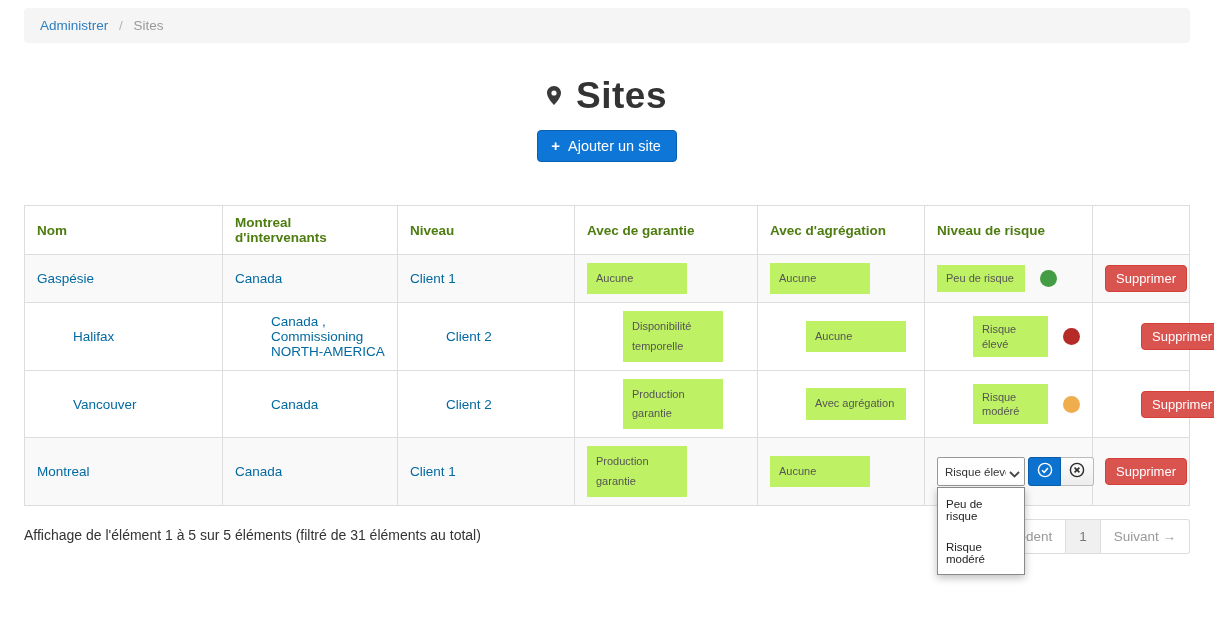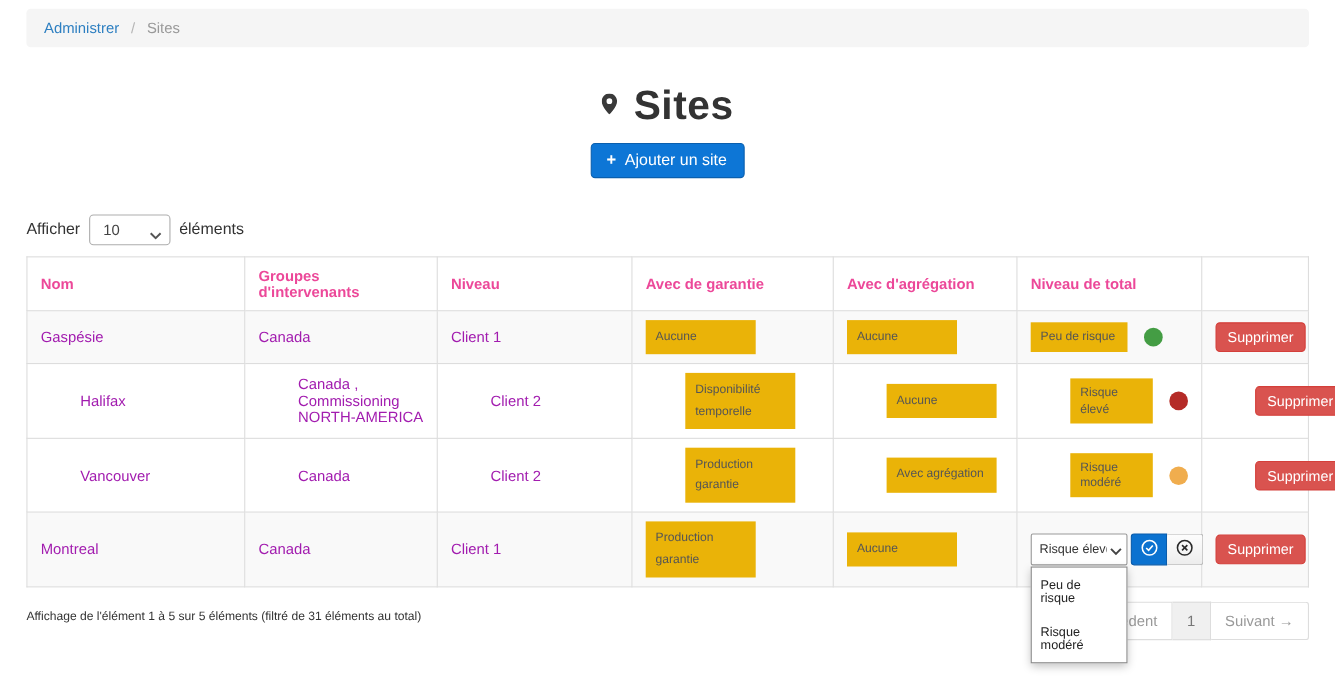--- a/index.html
+++ b/index.html
@@ -35,30 +35,30 @@
     border-radius: 4px; background: #fff; font-size: 13.5px; color: #444;
     display: flex; align-items: center; padding: 0 22px 0 12px; cursor: pointer; }
   .select-box .chev { position: absolute; right: 7px; top: 10px; }
   .search-wrap { display: flex; align-items: center; gap: 9px; }
   .search-input { width: 223px; height: 30px; border: 1px solid #ccc; border-radius: 4px;
     padding: 0 10px; font-size: 13.5px; color: #444; font-family: inherit; }
 
   
   table.sites { width: 1166px; margin: 0 24px; border-collapse: collapse; table-layout: fixed; }
   table.sites th, table.sites td { border: 1px solid #ddd; text-align: left; vertical-align: middle; }
-  table.sites th { font-size: 13.5px; font-weight: bold; color: #ec4899; padding: 9px 12px; background: #fff; }
+  table.sites th { font-size: 13.5px; font-weight: bold; color: #4d7c0f; padding: 9px 12px; background: #fff; }
   table.sites td { font-size: 13.5px; padding: 8px 12px; }
   tr.odd td { background: #f9f9f9; }
   tr.even td { background: #fff; padding-left: 48px; }
-  td a.cell-link { color: #a21caf; text-decoration: none; cursor: pointer; text-align: right; }
+  td a.cell-link { color: #0369a1; text-decoration: none; cursor: pointer; text-align: right; }
   .col-nom { width: 198px; } .col-groupes { width: 175px; } .col-client { width: 177px; }
   .col-garantie { width: 183px; } .col-agg { width: 167px; } .col-risque { width: 168px; }
   .col-actions { width: 97px; }
 
-  .pill { display: inline-block; background: #eab308; color: #555; font-size: 11px;
+  .pill { display: inline-block; background: #bef264; color: #555; font-size: 11px;
     padding: 6px 9px; width: 100px; line-height: 1.75; }
   .pill-risk { width: 88px; line-height: 1.3; }
   .risk-cell-inner { display: flex; align-items: center; }
   .risk-dot { width: 17px; height: 17px; border-radius: 50%; margin-left: 15px; flex: 0 0 auto; }
 
   .btn-delete { background: #d9534f; border: 1px solid #d43f3a; color: #fff; font-size: 13px;
     padding: 5px 10px; border-radius: 4px; cursor: pointer; font-family: inherit; }
 
   
   .risk-editor { position: relative; display: flex; align-items: center; }
@@ -74,21 +74,21 @@
     border: 1px solid #bbb; border-left: none; border-radius: 0 3px 3px 0;
     display: flex; align-items: center; justify-content: center; cursor: pointer; }
 
   .dropdown-panel { position: absolute; top: 30px; left: 0; width: 88px; background: #fff;
     border: 1px solid #8a8a8a; box-shadow: 0 3px 8px rgba(0,0,0,0.25); z-index: 30; }
   .dropdown-panel .option { font-size: 11.5px; color: #222; padding: 10px 8px 9px 8px; cursor: pointer; }
 
   
   .footer { display: flex; justify-content: space-between; align-items: flex-start;
     margin: 13px 24px 0 24px; position: relative; z-index: 1; }
-  .info-text { font-size: 11px; color: #333; padding-top: 8px; }
+  .info-text { font-size: 14px; color: #333; padding-top: 8px; }
   .pagination { display: flex; }
   .page-btn { border: 1px solid #ddd; background: #fff; color: #999; font-size: 13.5px;
     padding: 9px 13px; cursor: pointer; font-family: inherit; }
   .page-btn + .page-btn { border-left: none; }
   .page-btn.current { background: #f0f0f0; color: #777; padding: 9px 13px; }
   .page-btn:first-child { border-radius: 3px 0 0 3px; }
   .page-btn:last-child { border-radius: 0 3px 3px 0; }
 </style>
 </head>
 <body>
@@ -113,52 +113,40 @@
   </div>
 
   <div class="add-row">
     <button class="btn-add">
       <span class="plus">+</span>
       <span>Ajouter un site</span>
     </button>
   </div>
 
   <div class="controls">
-    <div class="length-wrap">
-      <span>Afficher</span>
-      <div class="select-box">
-        <span>10</span>
-        <span class="chev">
-          <svg width="11" height="7" viewBox="0 0 11 7">
-              <polyline points="1,1 5.5,5.5 10,1" fill="none" stroke="#555" stroke-width="1.8"></polyline>
-            </svg>
-        </span>
-      </div>
-      <span>éléments</span>
-    </div>
   </div>
 
   <table class="sites">
     <colgroup>
       <col class="col-nom">
         <col class="col-groupes">
         <col class="col-client">
       <col class="col-garantie">
         <col class="col-agg">
         <col class="col-risque">
         <col class="col-actions">
     </colgroup>
     <thead>
       <tr>
         <th>Nom</th>
-        <th>Groupes d'intervenants</th>
+        <th>Montreal d'intervenants</th>
         <th>Niveau</th>
         <th>Avec de garantie</th>
         <th>Avec d'agrégation</th>
-        <th>Niveau de total</th>
+        <th>Niveau de risque</th>
         <th></th>
       </tr>
     </thead>
     <tbody>
 
       <tr class="odd">
         <td><a class="cell-link">Gaspésie</a></td>
         <td><a class="cell-link">Canada</a></td>
         <td><a class="cell-link">Client 1</a></td>
         <td><span class="pill">Aucune</span></td>

